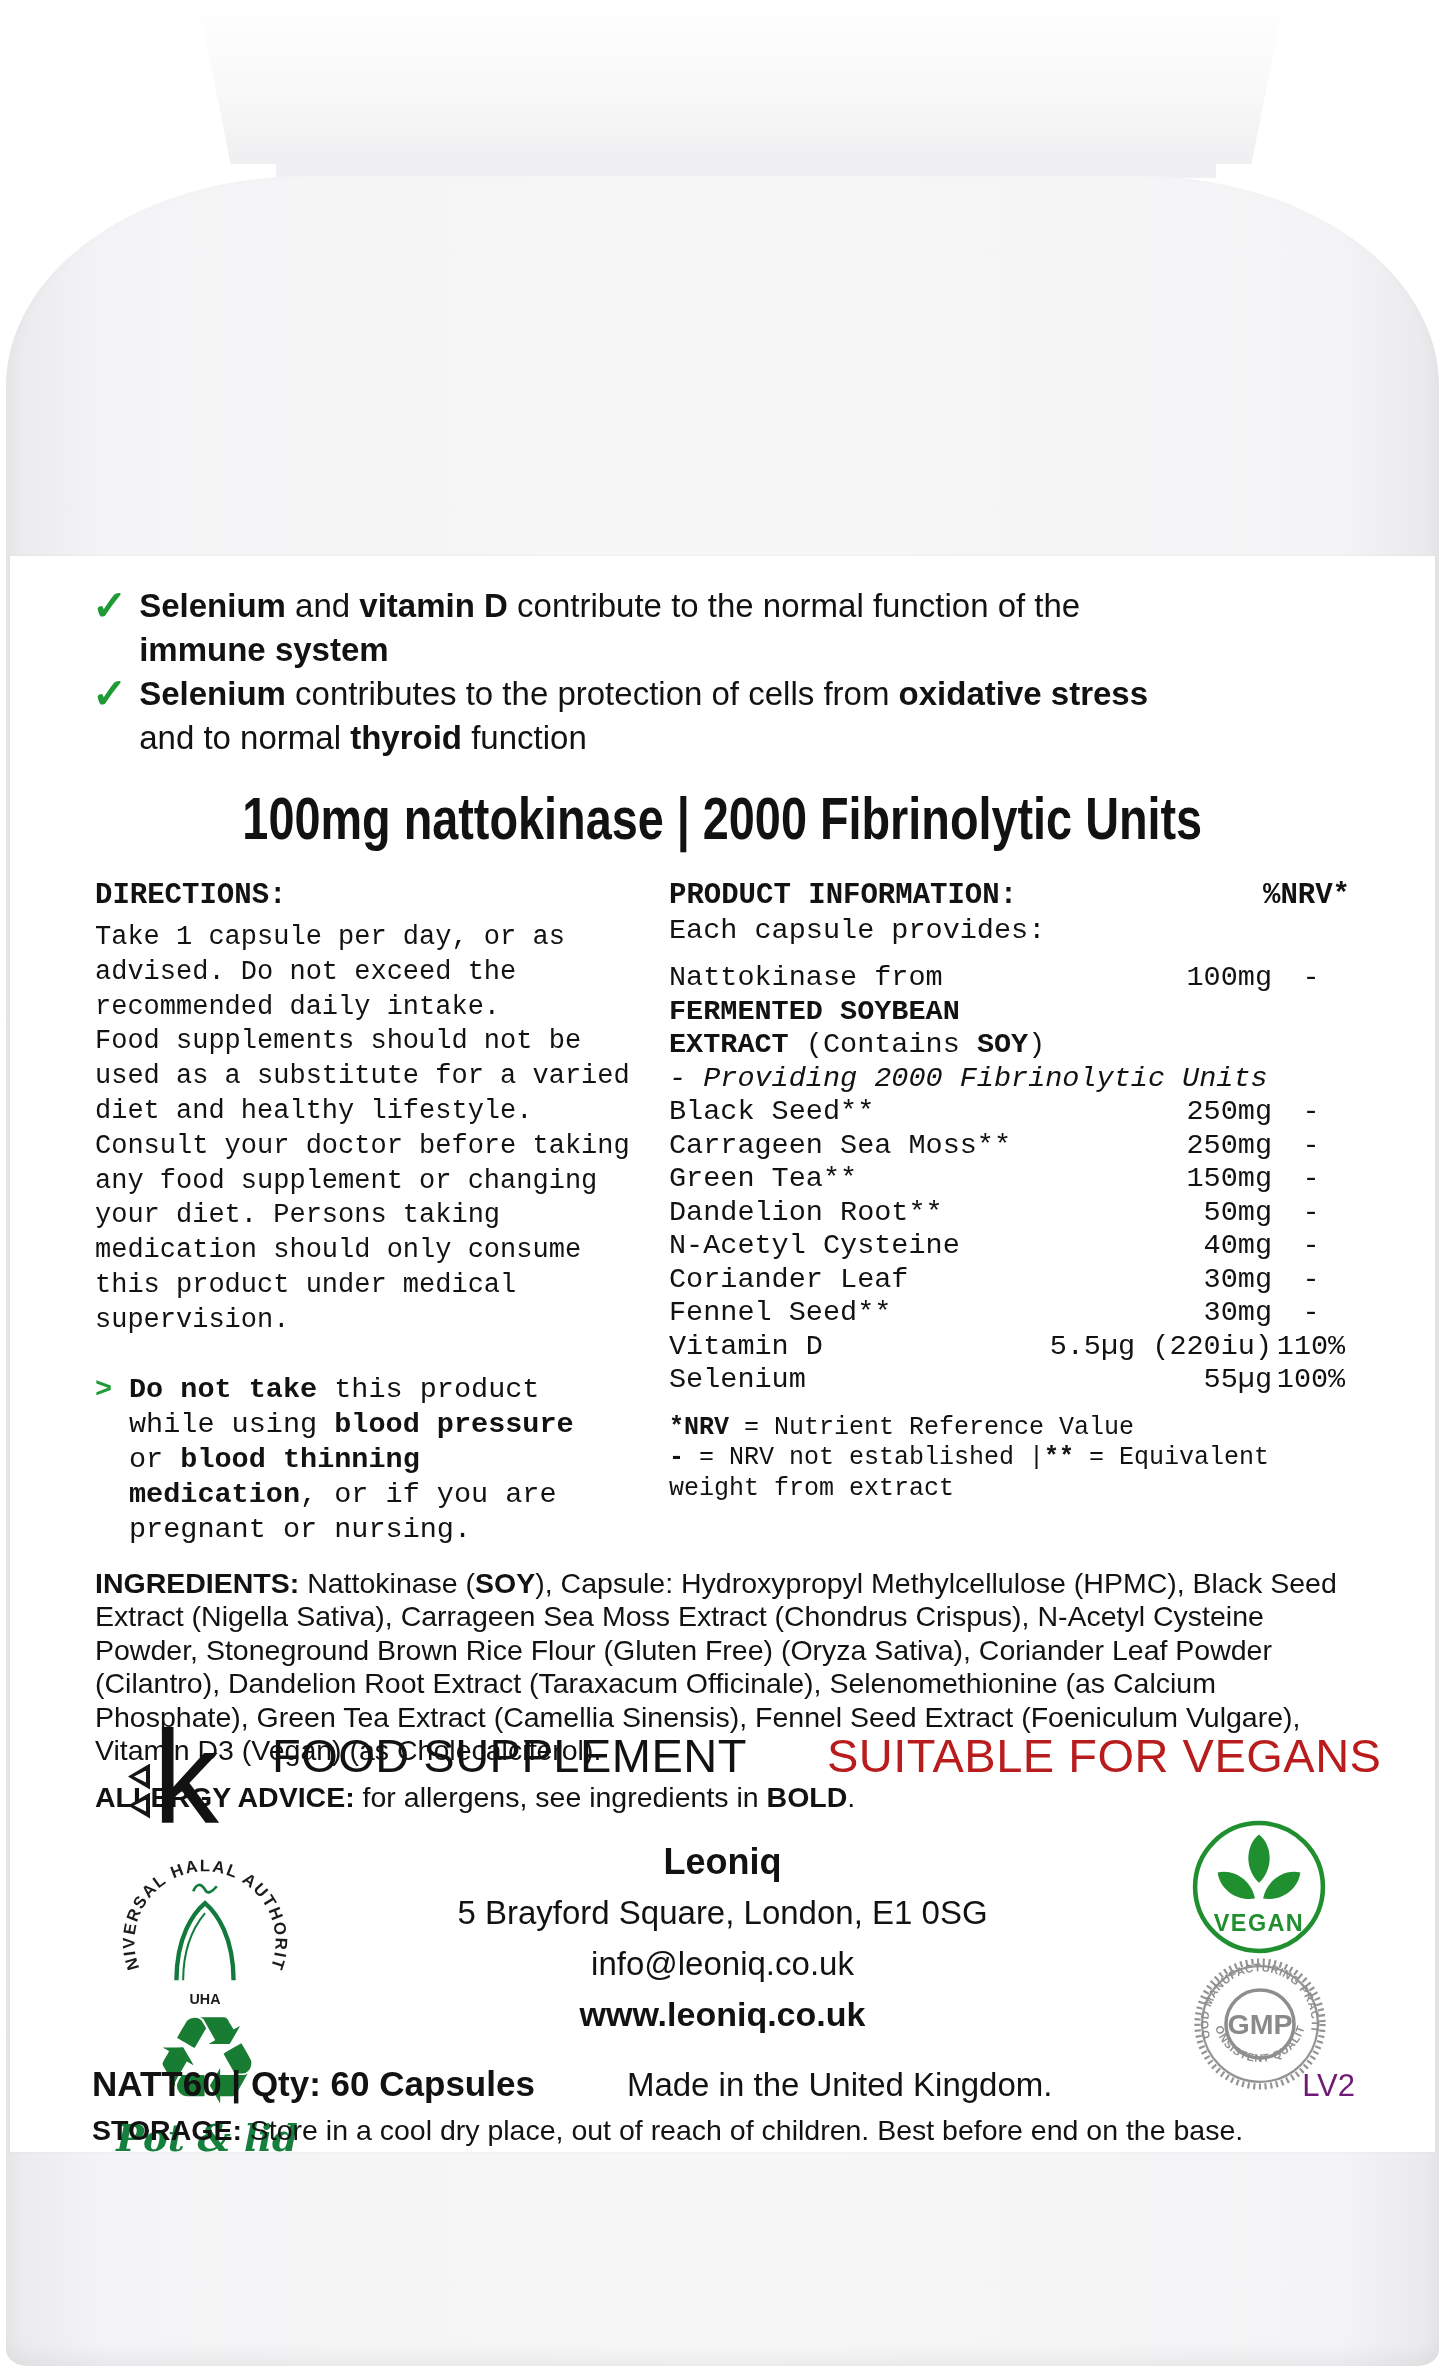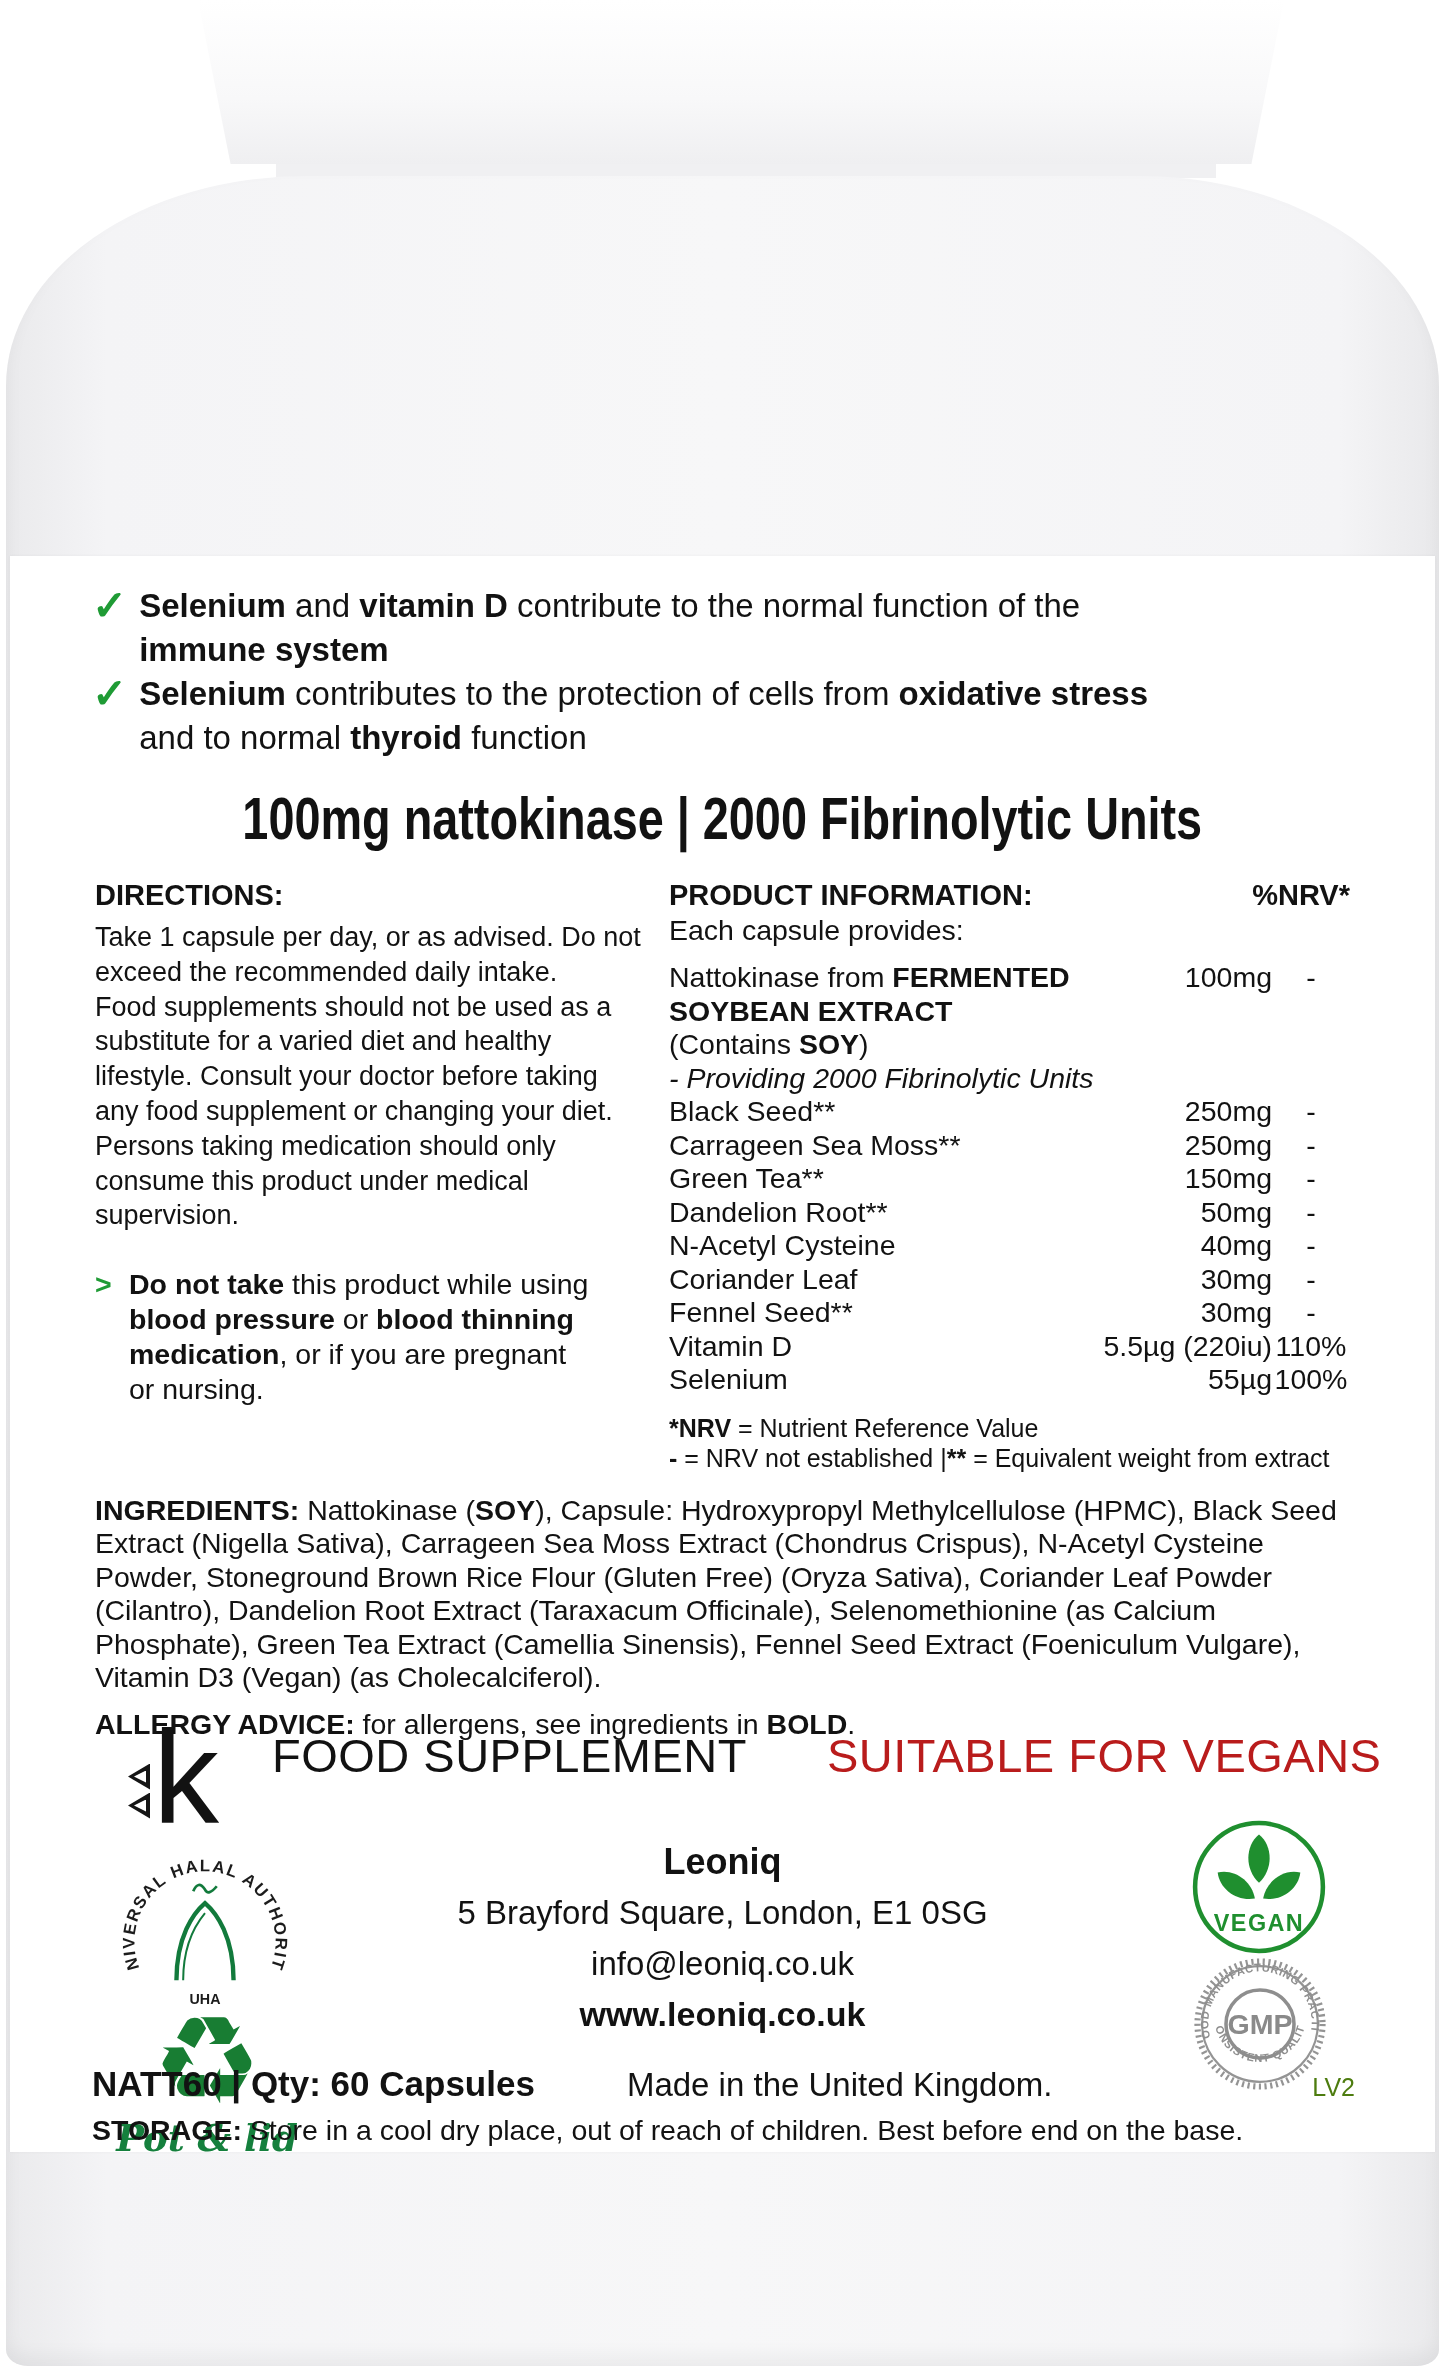--- a/index.html
+++ b/index.html
@@ -25,21 +25,21 @@
   .claim{display:flex;gap:12px;font-size:33px;line-height:44px;}
   .check{color:#1f9b35;font-weight:bold;font-size:42px;line-height:44px;flex:none;}
   .claim b{font-weight:bold;}
 
   
   .title-wrap{margin-top:24px;text-align:center;}
   .title{display:inline-block;font-size:60px;font-weight:bold;transform:scaleX(0.78);
          transform-origin:center;white-space:nowrap;letter-spacing:0;}
 
   
-  .cols{display:flex;gap:26px;padding:26px 85px 0 85px;align-items:flex-start;}
+  .cols{display:flex;gap:26px;padding:26px 85px 0 85px;align-items:flex-start;font-family:Liberation Mono, monospace;}
   .col-left{width:548px;flex:none;}
   .col-right{flex:1;min-width:0;}
   .sec-head{font-size:29px;font-weight:bold;margin:0 0 8px 0;}
   .dir-p{font-size:27px;line-height:34.8px;margin:0;}
   .warning{position:relative;margin-top:34px;padding-left:34px;width:460px;
            font-size:28.5px;line-height:35px;}
   .warn-marker{position:absolute;left:0;top:0;color:#1f9b35;font-weight:bold;}
 
   .pi-head{display:flex;justify-content:space-between;font-size:29px;font-weight:bold;}
   .pi-sub{font-size:28.5px;margin:2px 0 14px 0;}
@@ -60,21 +60,21 @@
   .supp-vegan{color:#b91c1c;}
 
   .company{position:absolute;left:0;top:1280px;width:100%;text-align:center;
            font-size:33px;line-height:51px;}
   .company .c-name{font-size:36px;font-weight:bold;}
   .company .c-web{font-weight:bold;font-size:34px;}
 
   .sku-row{position:absolute;left:82px;right:80px;top:1508px;display:flex;align-items:baseline;}
   .sku{font-size:35px;font-weight:bold;white-space:nowrap;}
   .origin{font-size:33px;margin-left:92px;white-space:nowrap;}
-  .lv{margin-left:auto;color:#4d7c0f;font-size:25px;}
+  .lv{margin-left:auto;color:#701a75;font-size:31px;}
   .storage{position:absolute;left:82px;top:1558px;font-size:28.5px;}
 
   
   .kosher{position:absolute;left:118px;top:1168px;display:flex;align-items:center;gap:3px;}
   .tris{display:flex;flex-direction:column;gap:3px;margin-top:26px;}
   .tri{width:22px;height:26px;background:#151515;clip-path:polygon(100% 0,100% 100%,0 50%);position:relative;}
   .tri::after{content:"";position:absolute;right:4px;top:7px;width:12px;height:12px;background:#fff;
               clip-path:polygon(100% 0,100% 100%,0 50%);}
   .k-letter{font-size:132px;line-height:0.82;font-weight:500;}
 

